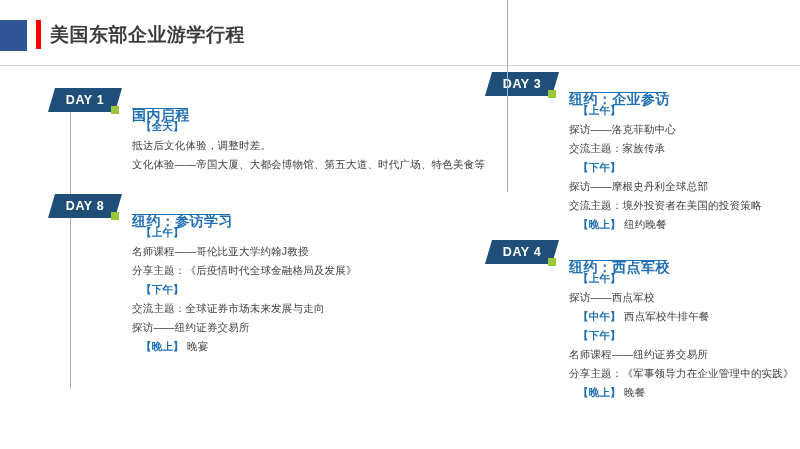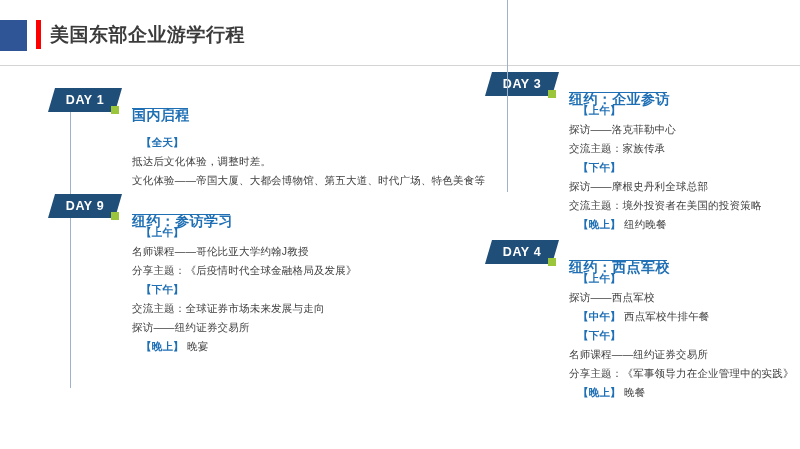--- a/index.html
+++ b/index.html
@@ -175,31 +175,31 @@
 <div class="col col-left" id="col-left">
     <div class="day-block" style="top: 88px;">
       <div class="rail" style="left: 22px; top: 24px; height: 92px;"></div>
       <div class="badge-wrap">
         <div class="badge"></div>
         <div class="badge-label">DAY 1</div>
         <div class="badge-accent"></div>
       </div>
       <div class="day-title">国内启程</div>
       <div class="day-title-underline" style="width: 56px;"></div>
-      <div class="lines" style="top: 45px;">
+      <div class="lines" style="top: 29px;">
         <div class="line indent"><span class="tag">【全天】</span></div>
         <div class="line"><span class="txt">抵达后文化体验，调整时差。</span></div>
         <div class="line"><span class="txt">文化体验——帝国大厦、大都会博物馆、第五大道、时代广场、特色美食等</span></div>
       </div>
     </div>
     <div class="day-block" style="top: 194px;">
       <div class="rail" style="left: 22px; top: 24px; height: 170px;"></div>
       <div class="badge-wrap">
         <div class="badge"></div>
-        <div class="badge-label">DAY 9</div>
+        <div class="badge-label">DAY 8</div>
         <div class="badge-accent"></div>
       </div>
       <div class="day-title">纽约：参访学习</div>
       <div class="day-title-underline" style="width: 98px;"></div>
       <div class="lines" style="top: 29px;">
         <div class="line indent"><span class="tag">【上午】</span></div>
         <div class="line"><span class="txt">名师课程——哥伦比亚大学约翰J教授</span></div>
         <div class="line"><span class="txt">分享主题：《后疫情时代全球金融格局及发展》</span></div>
         <div class="line indent"><span class="tag">【下午】</span></div>
         <div class="line"><span class="txt">交流主题：全球证券市场未来发展与走向</span></div>

